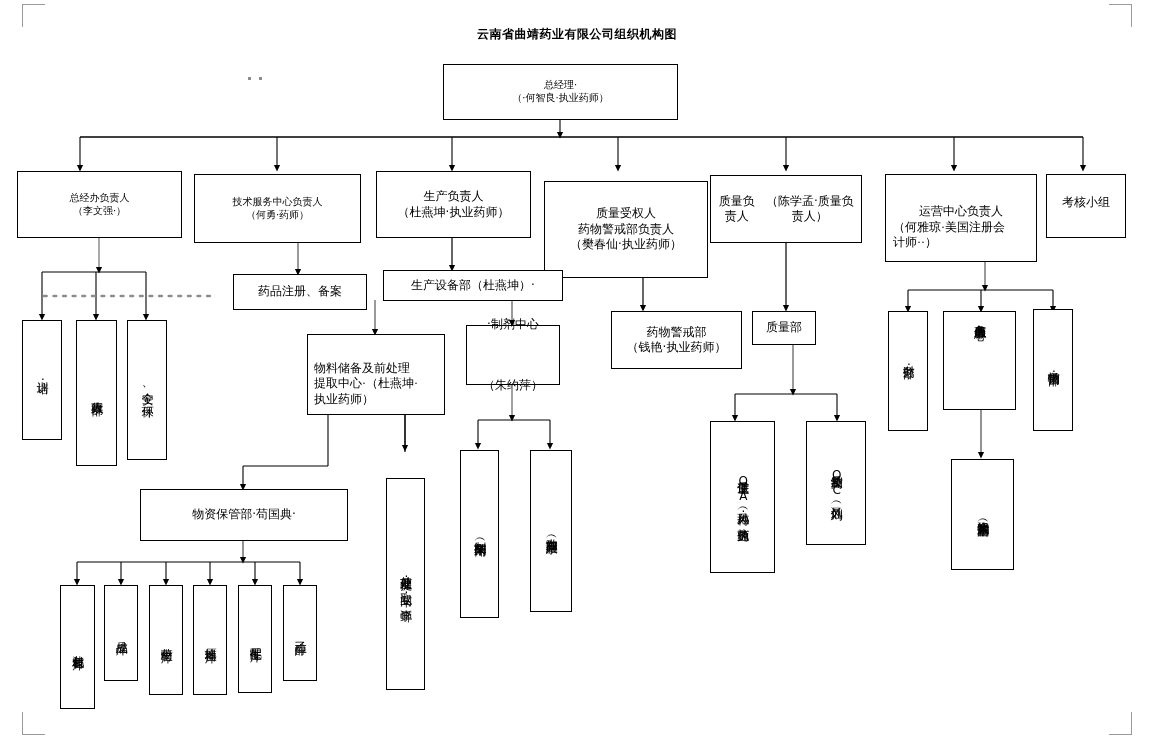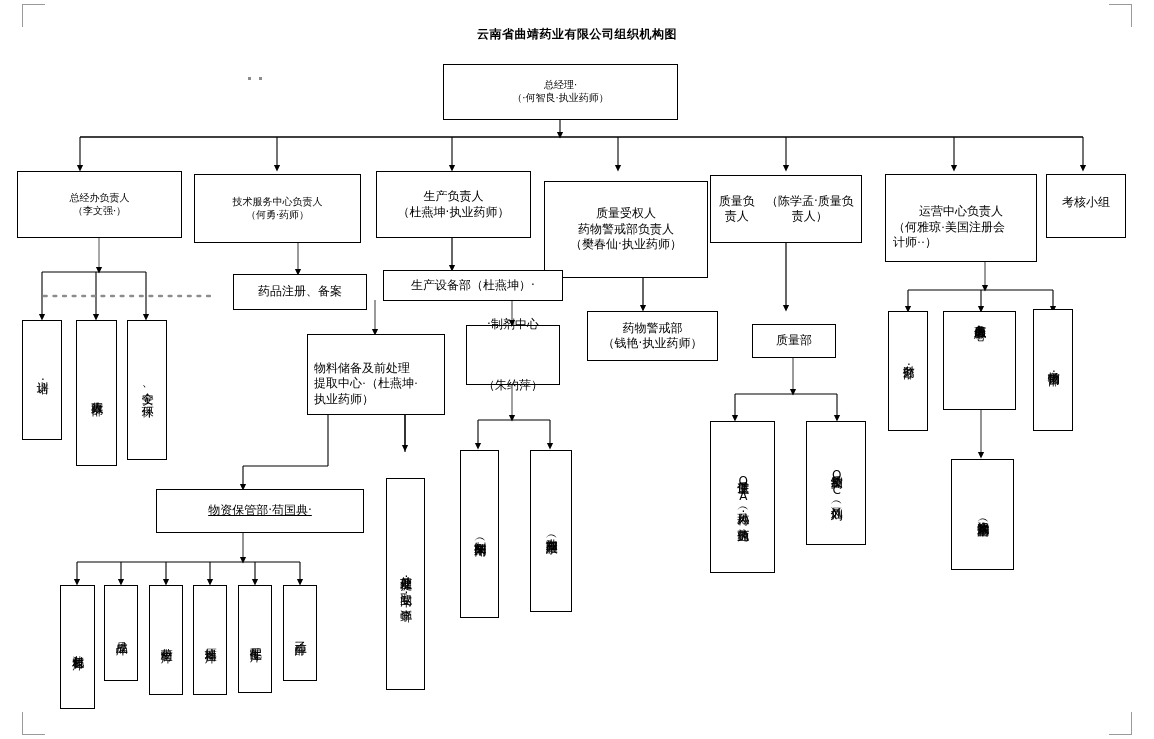--- a/index.html
+++ b/index.html
@@ -243,26 +243,26 @@
     <span>物料储备及前处理</span>
     <span>提取中心·（杜燕坤·</span>
     <span>执业药师）</span>
   </div>
 
   <div class="box f12" style="left:466px;top:325px;width:94px;height:60px;flex-direction:column;gap:46px;">
     <span>·制剂中心</span>
     <span>（朱约萍）</span>
   </div>
 
-  <div class="box f12" style="left:587px;top:311px;width:131px;height:50px;flex-direction:column;">
+  <div class="box f12" style="left:611px;top:311px;width:131px;height:58px;flex-direction:column;">
     <span>药物警戒部</span>
     <span>（钱艳·执业药师）</span>
   </div>
 
-  <div class="box f12" style="left:752px;top:324px;width:84px;height:34px;">
+  <div class="box f12" style="left:752px;top:311px;width:64px;height:34px;">
     <span>质量部</span>
   </div>
 
   <div class="vbox f12" style="left:710px;top:421px;width:65px;height:152px;">
     <span>质量保证QA（孙凤梅·执业药师）</span>
   </div>
   <div class="vbox f12" style="left:806px;top:421px;width:60px;height:124px;">
     <span>质量控制QC（刘凤仙）</span>
   </div>
 
@@ -276,21 +276,21 @@
   </div>
 
   <div class="vbox f12" style="left:1033px;top:309px;width:40px;height:122px;">
     <span>市场营销部·</span>
   </div>
 
   <div class="vbox f12" style="left:951px;top:459px;width:63px;height:111px;">
     <span>物资采购部（杨露）</span>
   </div>
 
-  <div class="box f12" style="left:156px;top:489px;width:208px;height:44px;text-decoration:underline;">
+  <div class="box f12" style="left:140px;top:489px;width:208px;height:52px;">
     <span>物资保管部·苟国典·</span>
   </div>
 
   <div class="vbox f12" style="left:60px;top:585px;width:35px;height:124px;">
     <span>包装材料库</span>
   </div>
   <div class="vbox f12" style="left:104px;top:585px;width:34px;height:96px;">
     <span>成品库</span>
   </div>
   <div class="vbox f12" style="left:149px;top:585px;width:34px;height:110px;">

